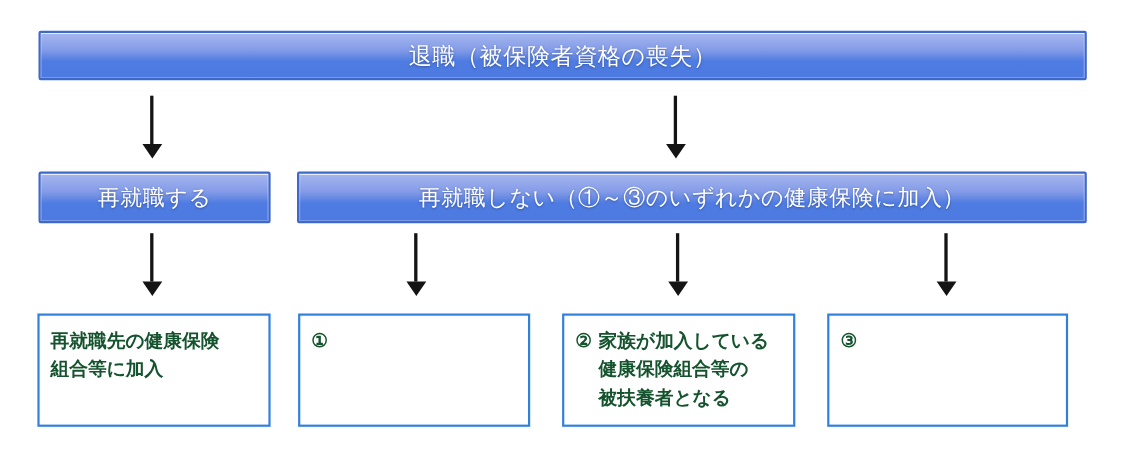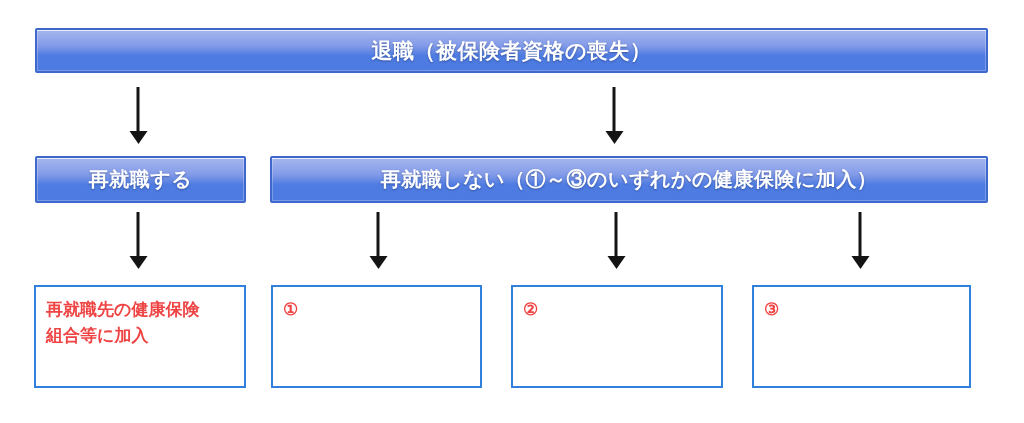--- a/index.html
+++ b/index.html
@@ -17,40 +17,40 @@
   }
   
   .node-blue {
     position: absolute;
     box-sizing: border-box;
     border: 2px solid #3e68cc;
     border-radius: 2px;
     background: linear-gradient(180deg, #a6b7ee 0%, #839be8 38%, #6e8ee4 48%, #4f7ce2 62%, #4c7ae0 100%);
     box-shadow: inset 0 1px 0 rgba(255,255,255,0.65), inset 0 0 0 1px rgba(255,255,255,0.25);
     color: #ffffff;
-    font-weight: bold;
+    font-weight: normal;
     display: flex;
     align-items: center;
     justify-content: center;
     text-shadow: 0 1px 2px rgba(25,45,100,0.5);
     letter-spacing: 0.5px;
   }
   .node-root   { left: 35px;  top: 28px;  width: 953px; height: 45px; font-size: 21px; }
   .node-left   { left: 35px;  top: 156px; width: 211px; height: 47px; font-size: 20px; }
   .node-right  { left: 270px; top: 156px; width: 718px; height: 47px; font-size: 20px; }
 
   
   .node-outcome {
     position: absolute;
     top: 285px;
     height: 103px;
     box-sizing: border-box;
     background: #ffffff;
     border: 2px solid #3180dc;
-    color: #ef4444;
+    color: #14532d;
     font-size: 17px;
     font-weight: bold;
     line-height: 26px;
     padding: 10px 8px 8px 10px;
     display: flex;
     align-items: flex-start;
   }
   .node-outcome .num { flex: none; margin-right: 0.35em; }
   .node-outcome.tight .num { margin-right: 0; }
   .node-outcome .txt { white-space: pre-line; }
@@ -110,19 +110,22 @@
     <span class="txt">再就職先の健康保険
 組合等に加入</span>
   </div>
 
   <div class="node-outcome outcome-2">
     <span class="num">①</span>
   </div>
 
   <div class="node-outcome outcome-3">
     <span class="num">②</span>
+    <span class="txt">家族が加入している
+健康保険組合等の
+被扶養者となる</span>
   </div>
 
   <div class="node-outcome outcome-4 tight">
     <span class="num">③</span>
   </div>
 
 </div>
 
 </body></html>

